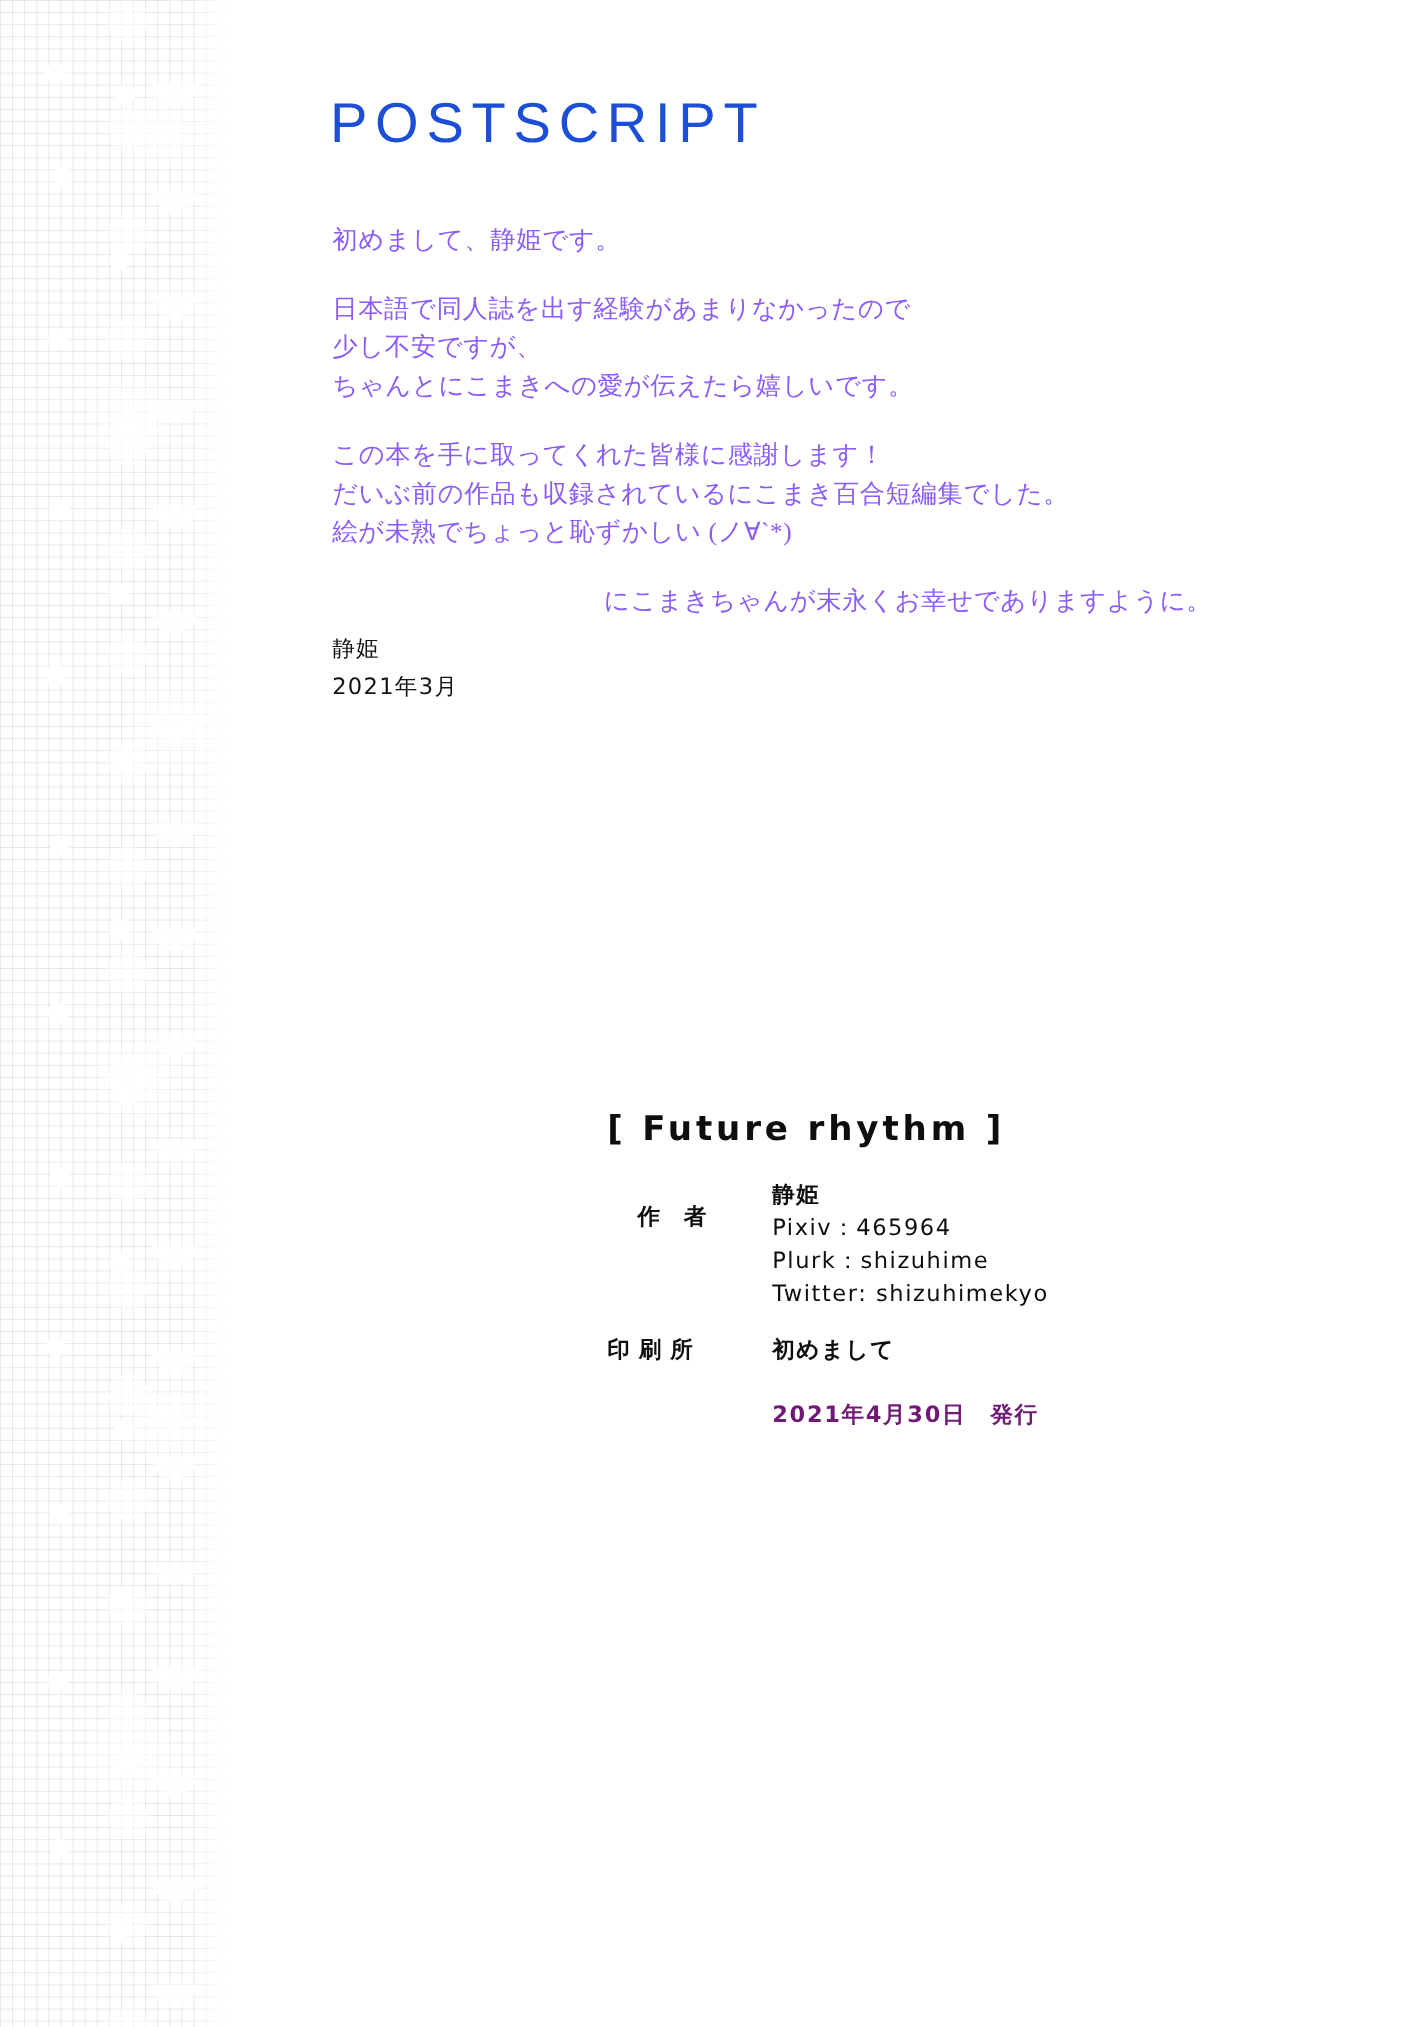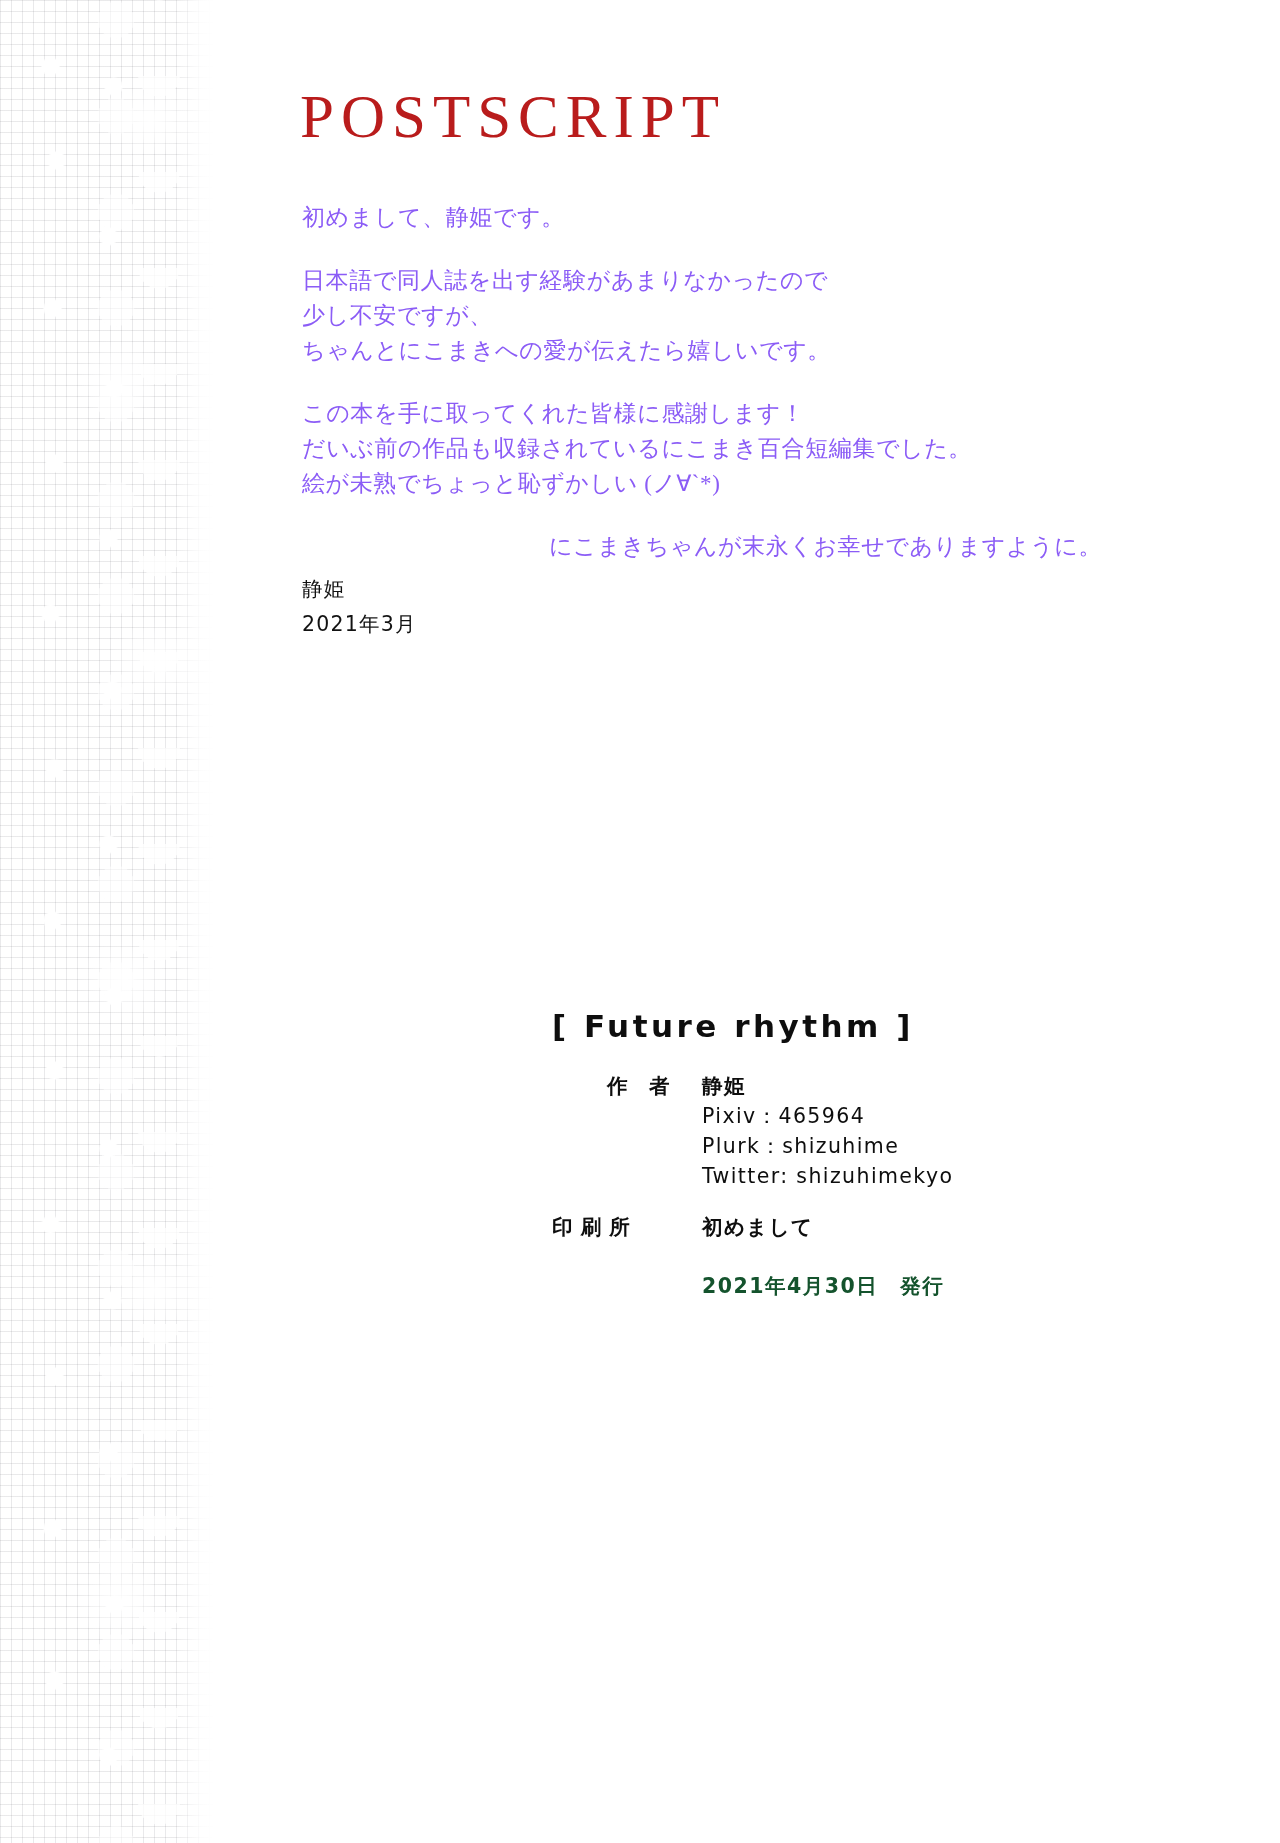--- a/index.html
+++ b/index.html
@@ -86,25 +86,25 @@
     left: 222px;
     top: 0;
     width: 1058px;
     height: 1843px;
   }
 
   .page-title {
     position: absolute;
     left: 78px;
     top: 82px;
-    font-family: Liberation Serif, serif;
-    font-size: 61px;
+    font-family: Liberation Sans, sans-serif;
+    font-size: 51px;
     letter-spacing: 7px;
     font-weight: 400;
-    color: #b91c1c;
+    color: #1d4ed8;
     white-space: nowrap;
   }
 
   .body-text {
     position: absolute;
     left: 80px;
     top: 200px;
     width: 800px;
     font-family: Liberation Serif, serif;
     font-size: 23px;
@@ -171,27 +171,28 @@
   }
   .col-sub-list div { margin-top: 1px; }
   .row-gap { margin-top: 22px; }
   .pubdate {
     margin-top: 30px;
     margin-left: 150px;
     font-family: "DejaVu Sans", sans-serif;
     font-size: 20.5px;
     font-weight: 700;
     letter-spacing: 1.5px;
-    color: #14532d;
+    color: #701a75;
     white-space: nowrap;
   }
   .label-spaced {
     display: flex;
-    justify-content: flex-end;
+    justify-content: center;
     width: 118px;
+    margin-top: 20px;
   }
 </style>
 </head>
 <body>
 
 <div class="lace-band">
   <div class="lace-grid"></div>
   <div class="lace-scallop"></div>
   <div class="lace-wash"></div>
   <div class="dots">

